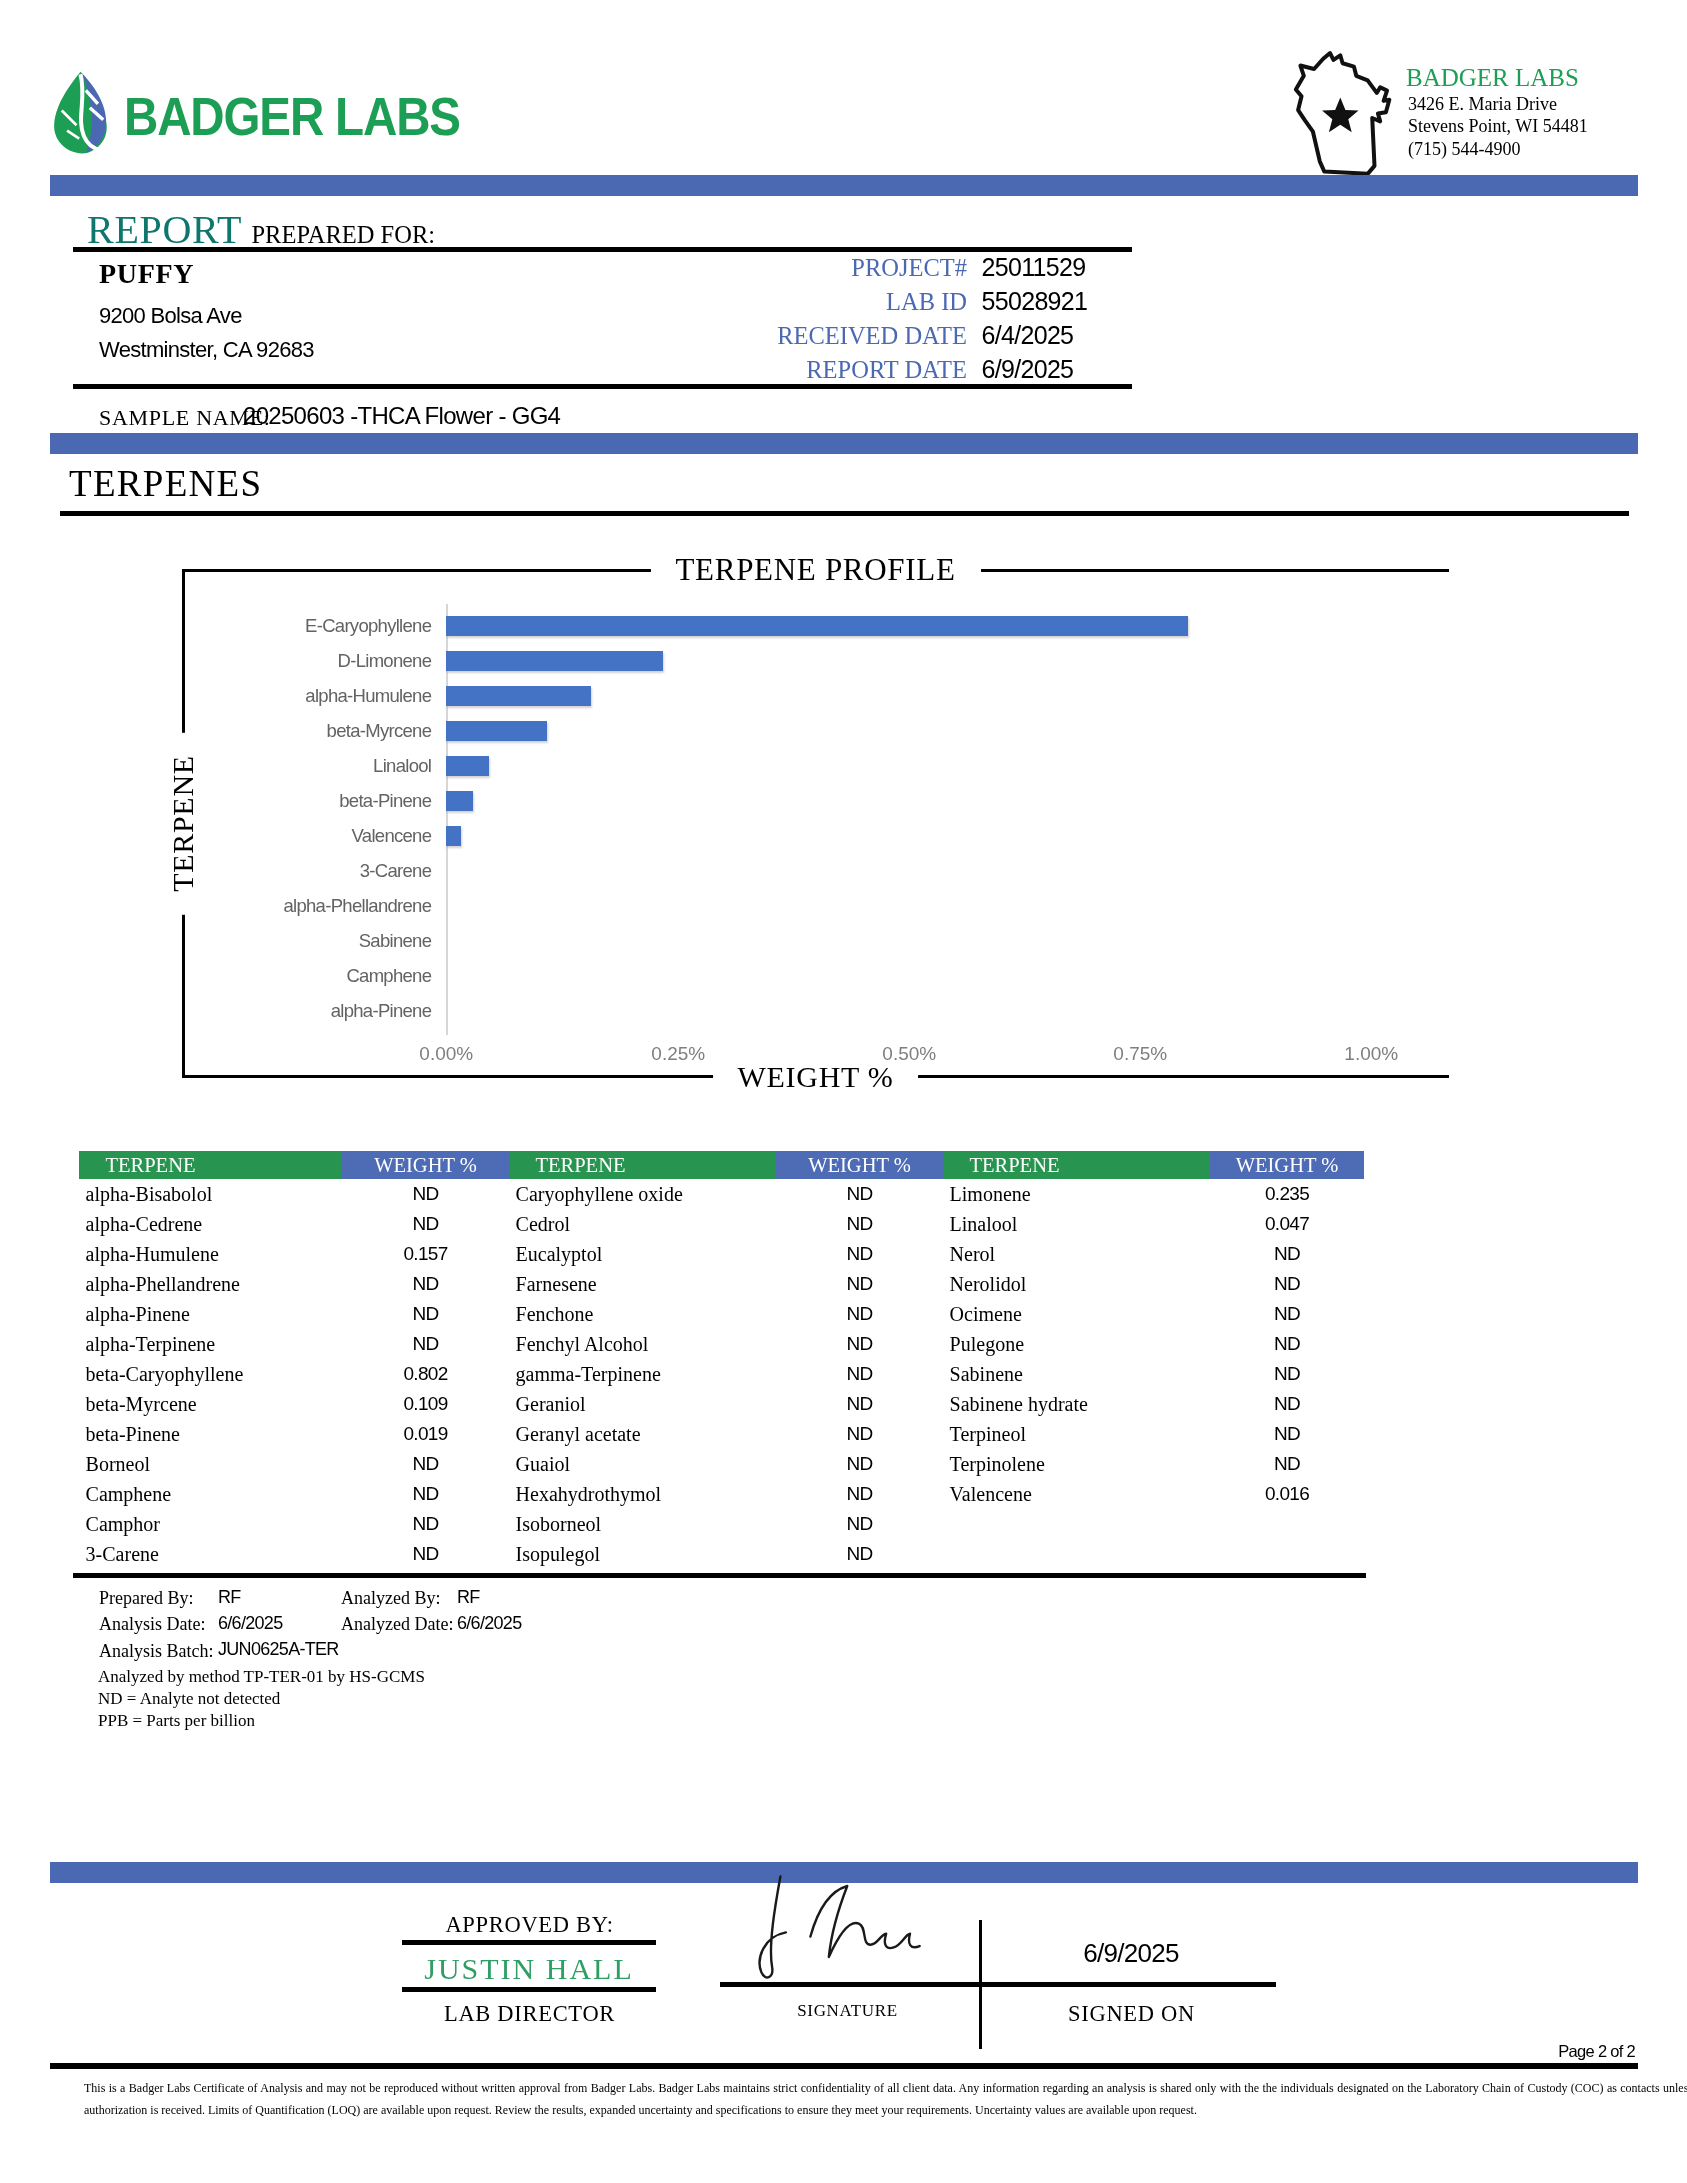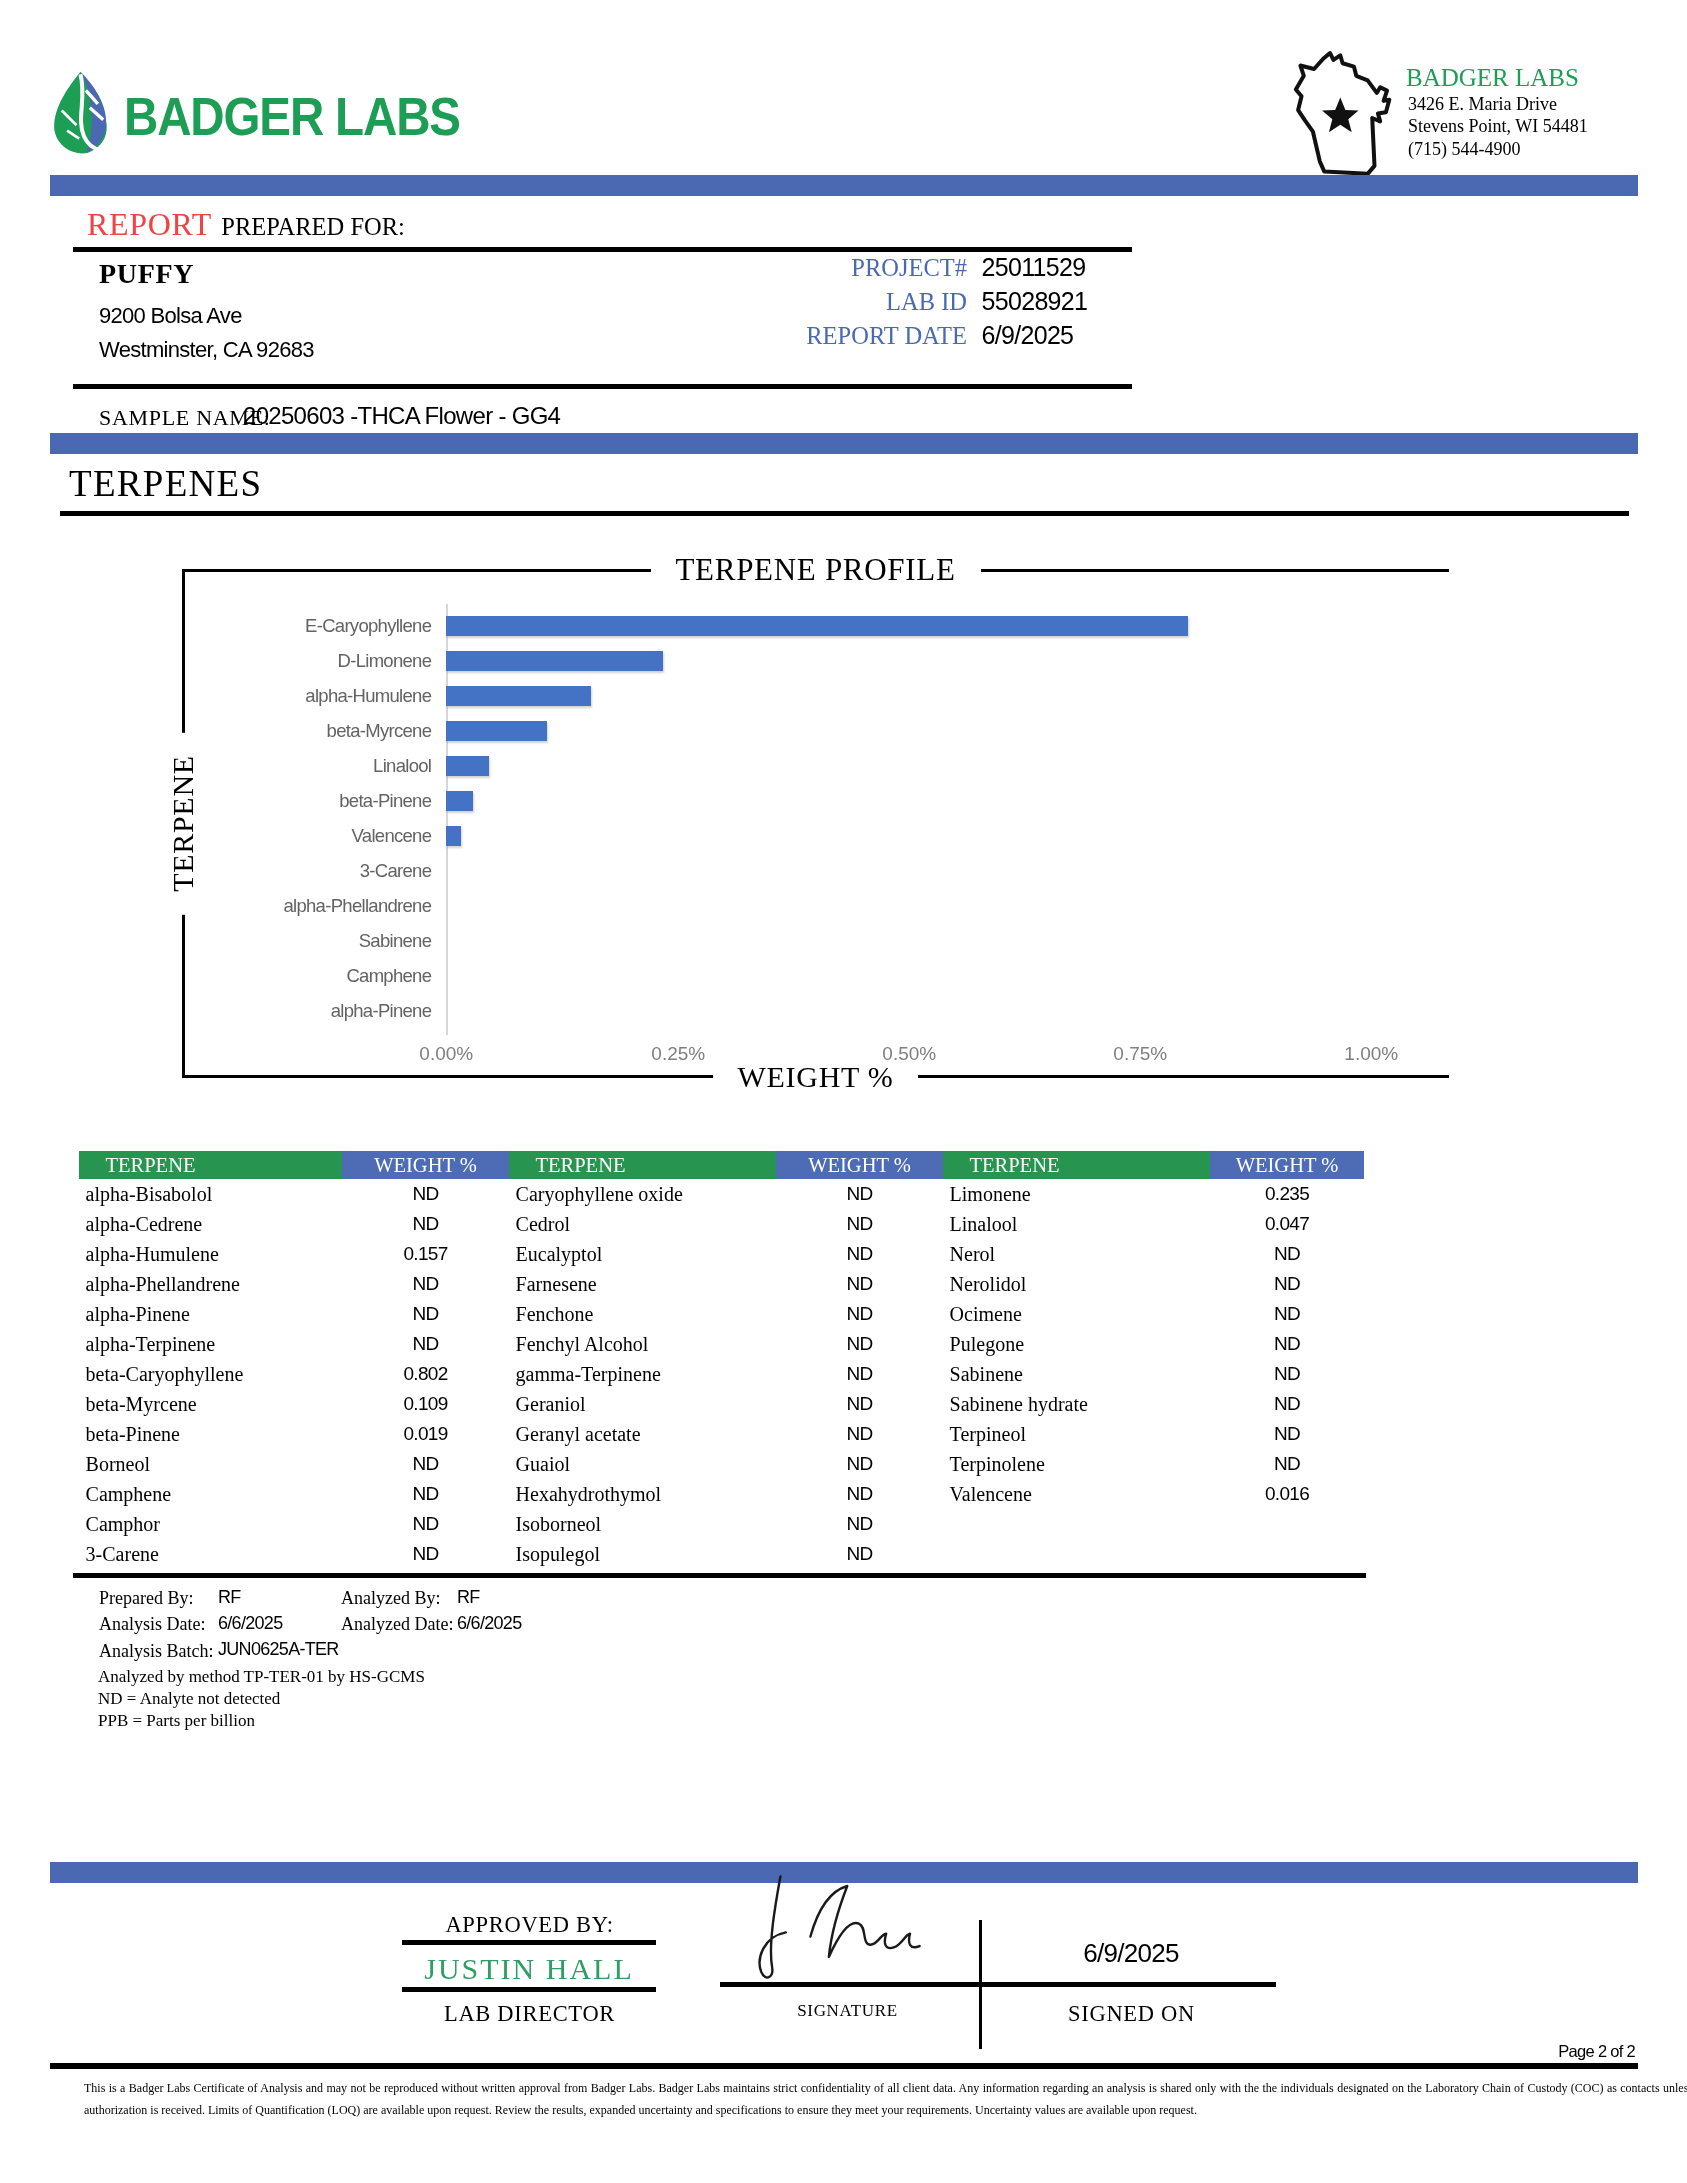--- a/index.html
+++ b/index.html
@@ -27,21 +27,21 @@
   }
   #wi-icon { left:1289px; top:48px; width:114px; height:140px; }
   #lab-name { left:1406px; top:64px; font-size:25px; color:#1d9e55; white-space:nowrap; }
   .lab-addr { left:1408px; font-size:18px; white-space:nowrap; }
   #lab-addr1 { top:94px; }
   #lab-addr2 { top:116px; }
   #lab-phone { top:139px; }
 
   
   #report-heading { left:87px; top:206px; white-space:nowrap; }
-  #report-word { color:#ef4444; font-size:32px; letter-spacing:0.7px;text-align:right; }
+  #report-word { color:#0f766e; font-size:40px; letter-spacing:0.7px;text-align:right; }
   #prepared-for { font-size:24.5px; margin-left:9.3px; }
   .hr { position:absolute; background:#000; }
   #hr-report { left:73px; top:247px; width:1059px; height:4.6px; }
   #client-name { left:99px; top:258px; font-size:28px; font-weight:bold; letter-spacing:0.7px; }
   .client-addr { left:99px; font-family:"Liberation Sans", sans-serif; font-size:22px; letter-spacing:-0.7px; }
   #client-addr1 { top:303px; }
   #client-addr2 { top:337px; }
   #report-fields { left:595px; top:253px; width:529px; }
   .rfield { display:flex; align-items:baseline; height:34px; }
   .rfield .lbl { width:372px; text-align:right; color:#4a69b2; font-size:24.5px; white-space:nowrap; }
@@ -161,20 +161,24 @@
   <div id="report-fields" class="abs">
       <div class="rfield">
         <span class="lbl">PROJECT#</span>
         <span class="val">25011529</span>
       </div>
       <div class="rfield">
         <span class="lbl">LAB ID</span>
         <span class="val">55028921</span>
       </div>
       <div class="rfield">
+        <span class="lbl">RECEIVED DATE</span>
+        <span class="val">6/4/2025</span>
+      </div>
+      <div class="rfield">
         <span class="lbl">REPORT DATE</span>
         <span class="val">6/9/2025</span>
       </div>
     </div>
 
   <div id="hr-sample" class="hr"></div>
   <div id="sample-label" class="abs">SAMPLE NAME:</div>
   <div id="sample-value" class="abs">20250603 -THCA Flower - GG4</div>
 
   <div id="band2" class="band"></div>

